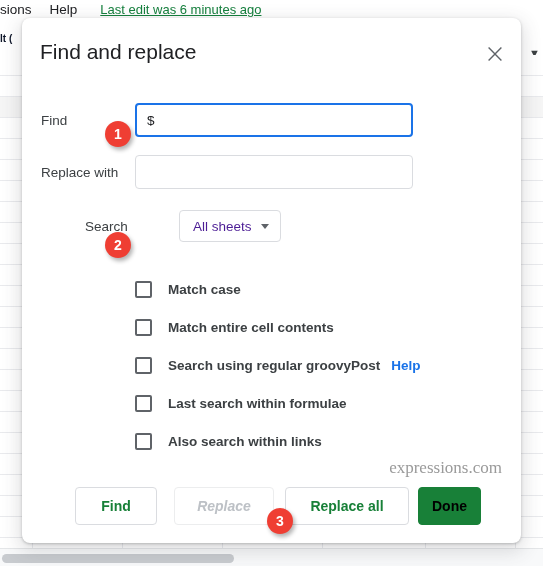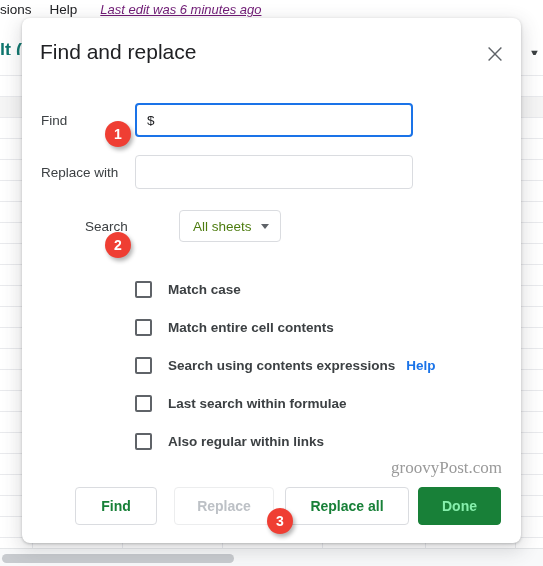--- a/index.html
+++ b/index.html
@@ -37,38 +37,37 @@
   }
   .menu-item {
     padding: 0 9px;
     color: #202124;
     font-size: 13.5px;
   }
   .menu-item.first { padding-left: 0; }
   .last-edit {
     margin-left: 14px;
     font-size: 13px;
-    color: #701a75;
+    color: #15803d;
     text-decoration: underline;
-    font-style: italic;
   }
   .toolbar-strip {
     position: absolute;
     left: 0; top: 19px;
     width: 543px;
     height: 36px;
     background: #ffffff;
     border-bottom: 1px solid #e8eaed;
   }
   .toolbar-fragment-left {
     position: absolute;
-    left: 0; top: 21px;
-    font-size: 18px;
+    left: 0; top: 14px;
+    font-size: 10px;
     font-weight: bold;
-    color: #0f766e;
+    color: #0f172a;
     white-space: nowrap;
   }
   .toolbar-fragment-right {
     position: absolute;
     right: 3px; top: 28px;
     font-size: 11px;
     color: #3c4043;
   }
   .grid-area {
     position: absolute;
@@ -195,21 +194,21 @@
     height: 32px;
     box-sizing: border-box;
     display: inline-flex;
     align-items: center;
     gap: 9px;
     padding: 0 11px 0 13px;
     border: 1px solid #dadce0;
     border-radius: 4px;
     background: #ffffff;
     font-size: 13.5px;
-    color: #4d7c0f;
+    color: #4c1d95;
     cursor: pointer;
   }
   .caret {
     width: 0; height: 0;
     border-left: 4px solid transparent;
     border-right: 4px solid transparent;
     border-top: 5px solid #5f6368;
   }
 
   .badge {
@@ -293,23 +292,23 @@
     font-family: "Liberation Sans", sans-serif;
     display: flex;
     align-items: center;
     justify-content: center;
     cursor: pointer;
     background: #ffffff;
     border: 1px solid #dadce0;
     color: #188038;
   }
   .btn-find      { left: 53px;  width: 82px; }
-  .btn-replace   { left: 152px; width: 100px; color: #bdc1c6; border-color: #ecedee; cursor: default; }
+  .btn-replace   { left: 152px; width: 100px; color: #bdc1c6; border-color: #ecedee; cursor: default; font-style: italic; }
   .btn-replaceall{ left: 263px; width: 124px; }
-  .btn-done      { left: 396px; width: 83px; background: #188038; border-color: #188038; color: #86efac; }
+  .btn-done      { left: 396px; width: 63px; background: #188038; border-color: #188038; color: #000000; }
 </style>
 </head>
 <body>
 
 <div id="app">
 
   <div class="sheet-menubar">
     <span class="menu-item first">sions</span>
     <span class="menu-item">Help</span>
     <span class="last-edit">Last edit was 6 minutes ago</span>
@@ -399,34 +398,34 @@
         <div class="check-row">
           <div class="checkbox"></div>
           <span class="check-label">Match case</span>
         </div>
         <div class="check-row">
           <div class="checkbox"></div>
           <span class="check-label">Match entire cell contents</span>
         </div>
         <div class="check-row">
           <div class="checkbox"></div>
-          <span class="check-label">Search using contents expressions</span>
+          <span class="check-label">Search using regular groovyPost</span>
           <span class="help-link">Help</span>
         </div>
         <div class="check-row">
           <div class="checkbox"></div>
           <span class="check-label">Last search within formulae</span>
         </div>
         <div class="check-row">
           <div class="checkbox"></div>
-          <span class="check-label">Also regular within links</span>
+          <span class="check-label">Also search within links</span>
         </div>
       </div>
 
-    <div class="watermark">groovyPost.com</div>
+    <div class="watermark">expressions.com</div>
 
     <div class="actions">
       <div class="btn btn-find">Find</div>
       <div class="btn btn-replace">Replace</div>
       <div class="btn btn-replaceall">Replace all</div>
       <div class="btn btn-done">Done</div>
     </div>
 
   </div>
 </div>

